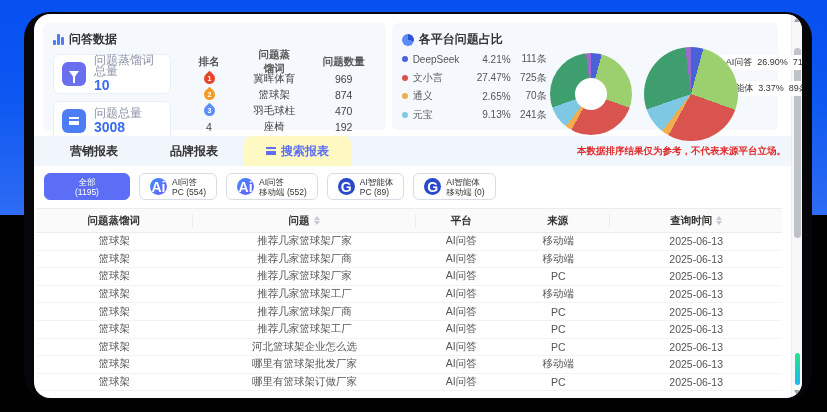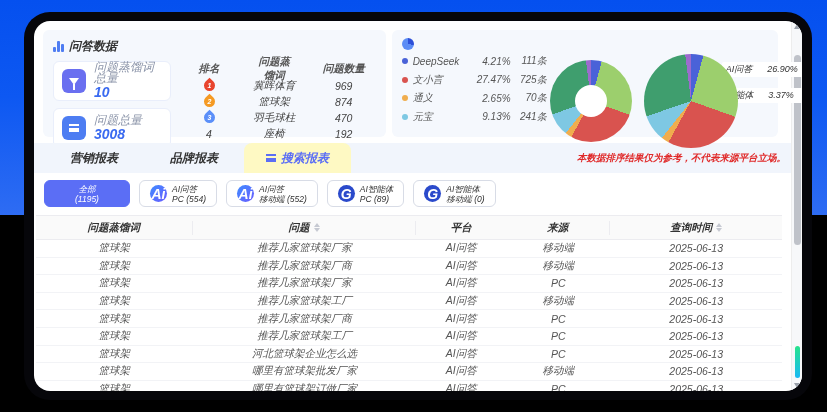--- a/index.html
+++ b/index.html
@@ -2,21 +2,21 @@
 <html><head>
 <meta charset="utf-8">
 <style>
   * { margin:0; padding:0; box-sizing:border-box; }
   html,body { width:827px; height:412px; overflow:hidden; background:#000;
     font-family:"Liberation Sans","DejaVu Sans",sans-serif; }
   .bg-blue { position:absolute; top:0; left:0; width:827px; height:215px;
     background:linear-gradient(180deg,#0550ef 0%,#0d58f2 45%,#2e6cf3 100%); }
   
   .window { position:absolute; left:24px; top:12px; width:788px; height:388px;
-    background:#06060a; border-radius:26px; padding:9px 10px;font-style:italic; }
+    background:#06060a; border-radius:26px; padding:2px 10px; }
   .content { position:relative; width:100%; height:100%; background:#fff;
     border-radius:16px; overflow:hidden; }
   
   .stats-row { display:flex; gap:6px; padding:9px 24px 6px 9px; height:122px; }
   .panel { background:#f5f8fd; border-radius:6px; padding:8px 10px; position:relative; }
   .panel-left { width:47%; }
   .panel-right { width:53%; }
   .panel-title { display:flex; align-items:center; gap:5px; font-size:12px;
     font-weight:bold; color:#333; }
   .bars-icon { display:flex; align-items:flex-end; gap:1px; height:11px; }
@@ -60,21 +60,21 @@
   .lg-cnt { width:36px; text-align:right; }
   .donut { position:absolute; left:158px; top:30px; width:82px; height:82px; border-radius:50%; }
   .donut::after { content:""; position:absolute; left:50%; top:50%; width:32px; height:32px;
     margin:-16px 0 0 -16px; background:#fff; border-radius:50%; }
   .pie2 { position:absolute; left:252px; top:24px; width:94px; height:94px;
     border-radius:50%; z-index:2; }
   .pie-label { position:absolute; z-index:1; background:#fff; padding:1px 4px;
     font-size:9px; color:#333; white-space:nowrap; border-radius:2px; }
   .pl1 { left:330px; top:32px; }
   .pl2 { left:322px; top:58px; }
-  .pie-label b { font-weight:normal; margin-left:15px; }
+  .pie-label b { font-weight:normal; margin-left:5px; }
   
   .tab-bar { height:30px; background:#f1f5fc; display:flex; align-items:stretch;
     padding-left:10px; position:relative; }
   .tab { display:flex; align-items:center; gap:5px; padding:0 26px; font-size:12px;
     font-weight:bold; color:#333; cursor:pointer; }
   .tab.active { background:#fef9c3; border-radius:8px 8px 0 0; color:#5b6ef5; padding:0 22px; }
   .menu-ico { width:10px; height:8px; border-top:2px solid #5b6ef5; border-bottom:2px solid #5b6ef5; position:relative; }
   .menu-ico::after { content:""; position:absolute; left:0; top:2px; width:10px; height:2px; background:#5b6ef5; }
   .disclaimer { position:absolute; right:16px; top:50%; transform:translateY(-50%);
     color:#e02a2a; font-size:9.5px; font-weight:bold; }
@@ -185,20 +185,21 @@
               <span class="rc2">篮球架美式</span>
               <span class="rc3">46</span>
             </div>
           </div>
         </div>
       </div>
 
       <div class="panel panel-right">
         <div class="panel-title">
           <span class="pie-ico"></span>
+          <span>各平台问题占比</span>
         </div>
         <div class="legend">
           <div class="legend-item">
             <span class="dot" style="background-color: rgb(74, 98, 216);"></span>
             <span class="lg-name">DeepSeek</span>
             <span class="lg-pct">4.21%</span>
             <span class="lg-cnt">111条</span>
           </div>
           <div class="legend-item">
             <span class="dot" style="background-color: rgb(217, 83, 79);"></span>

